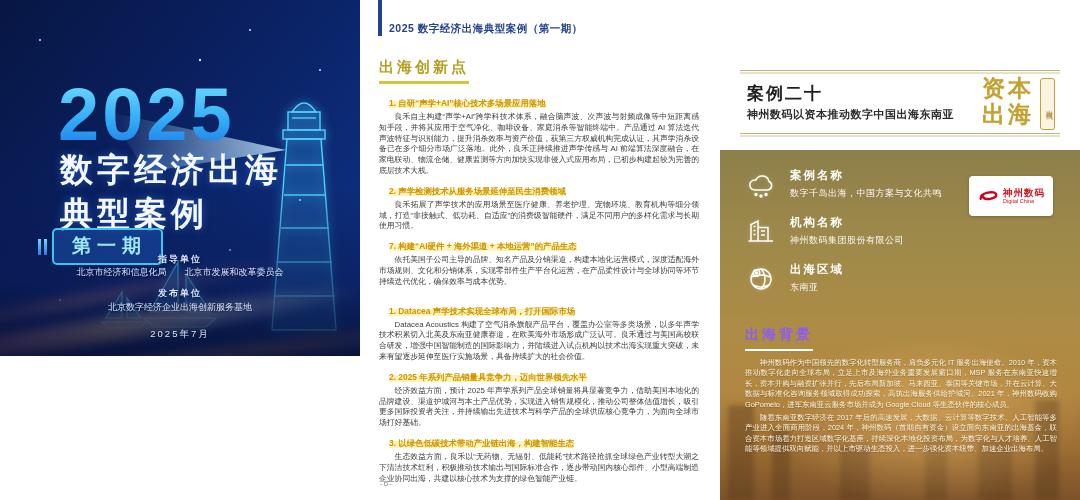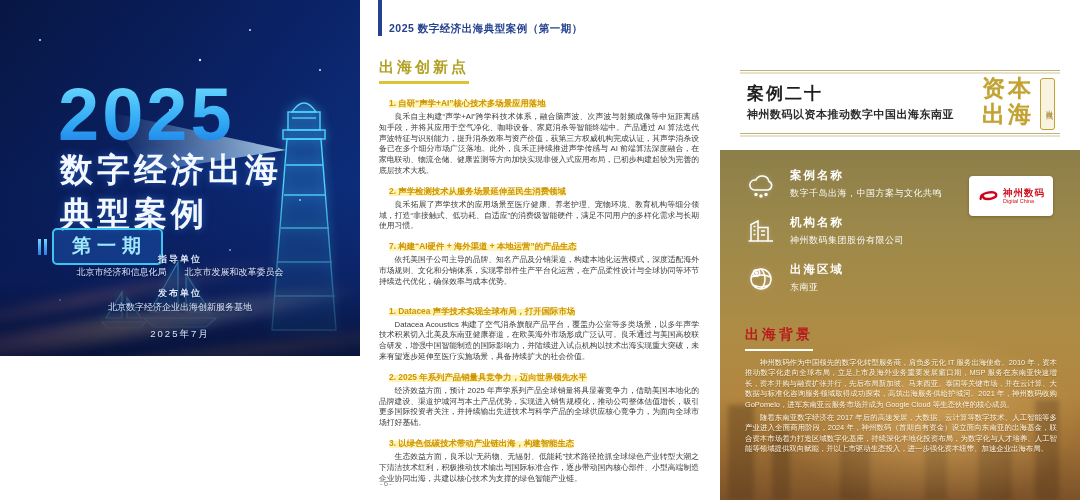--- a/index.html
+++ b/index.html
@@ -80,21 +80,21 @@
   .rows { position:absolute; left:25px; top:168px; display:flex; flex-direction:column; gap:15px; }
   .row { display:flex; align-items:flex-start; }
   .row .ic { width:32px; height:32px; margin-right:13px; flex:0 0 auto; filter:drop-shadow(0 0 2px rgba(255,255,255,.25)); }
   .row .lab { color:#fff; font-size:11.5px; font-weight:700; letter-spacing:2px; }
   .row .val { color:rgba(255,255,255,.95); font-size:9px; margin-top:4px; letter-spacing:.5px; }
   .logo-card { position:absolute; right:27px; top:176px; width:84px; height:40px; background:#fff; border-radius:4px;
     display:flex; align-items:center; justify-content:center; gap:4px; box-shadow:0 1px 3px rgba(60,40,0,.35); }
   .logo-txt { display:flex; flex-direction:column; line-height:1.1;justify-content:center; }
   .logo-cn { color:#cf1322; font-size:9.5px; font-weight:800; letter-spacing:1px; }
   .logo-en { color:#cf1322; font-size:5.5px; }
-  .bg-title { position:absolute; left:25px; top:326px; display:inline-block; color:#b91c1c; font-size:14px; font-weight:800;
+  .bg-title { position:absolute; left:25px; top:326px; display:inline-block; color:#8b5cf6; font-size:14px; font-weight:800;
     letter-spacing:3px; border-bottom:2px solid #fff; padding-bottom:5px; }
   .bg-paras { position:absolute; left:25px; right:23px; top:358px; }
   .bg-para { font-size:7.4px; line-height:10.4px; color:#fdf6e6; text-align:justify; text-indent:2em; margin-bottom:3px;
     text-shadow:0 1px 1px rgba(60,40,0,.35); }
 </style>
 </head>
 <body>
 
 <div class="stage">
 

